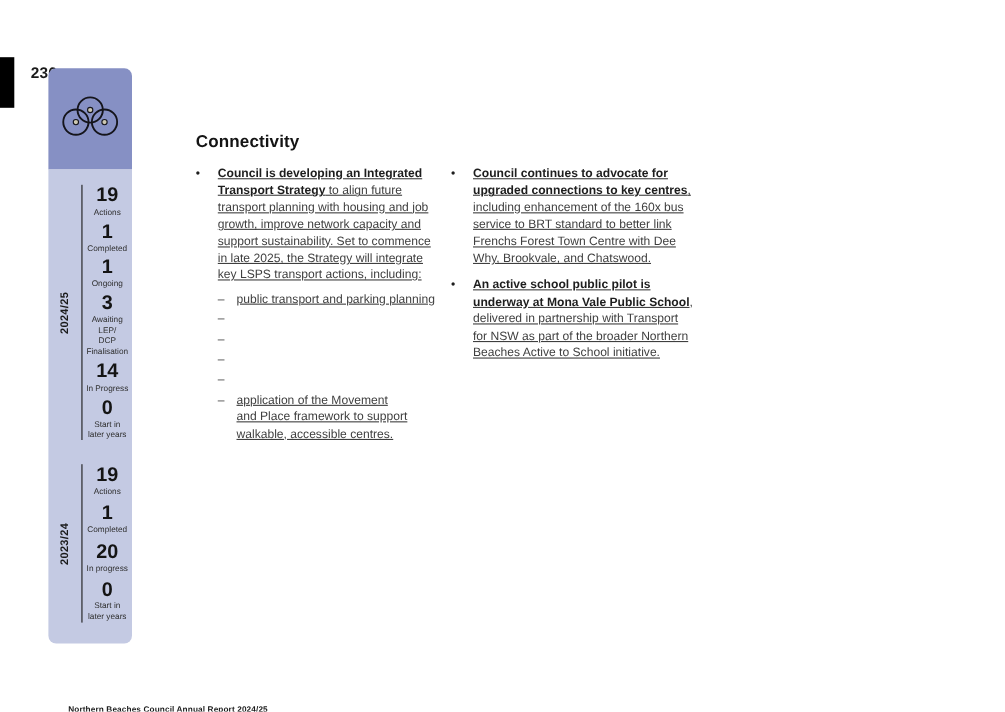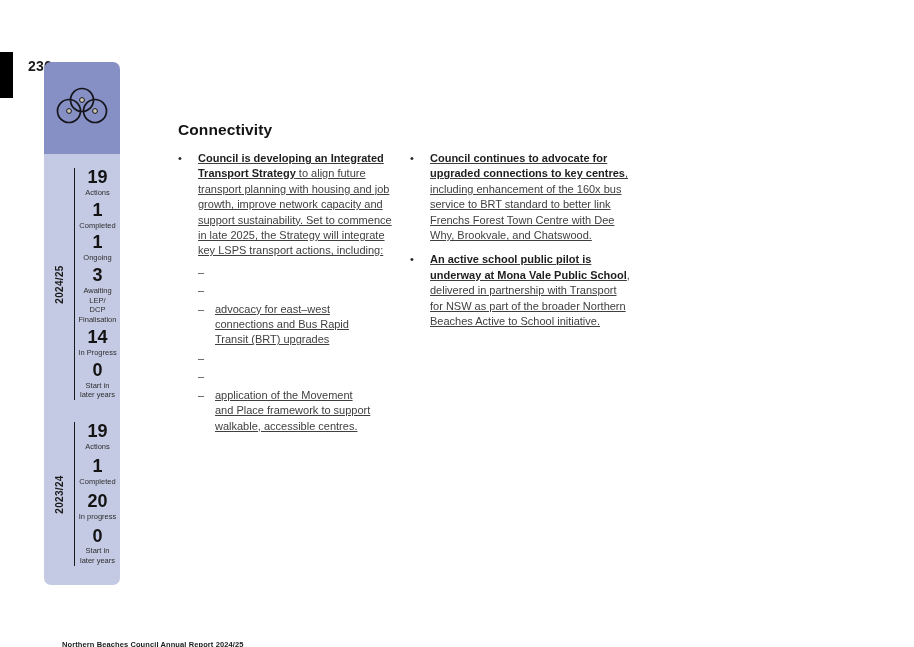--- a/index.html
+++ b/index.html
@@ -154,29 +154,27 @@
 Transport Strategy</span><span> to align future
 transport planning with housing and job
 growth, improve network capacity and
 support sustainability. Set to commence
 in late 2025, the Strategy will integrate
 key LSPS transport actions, including:</span></span>
     </div>
     <div class="sub-list">
       <div class="sub-item">
         <span class="dash">–</span>
-      </div>
-      <div class="sub-item">
-        <span class="dash">–</span>
-      </div>
-      <div class="sub-item">
-        <span class="dash">–</span>
-        <span class="rich">advocacy for east–west
-connections and Bus Rapid
-Transit (BRT) upgrades</span>
+        <span class="rich">public transport and parking planning</span>
+      </div>
+      <div class="sub-item">
+        <span class="dash">–</span>
+      </div>
+      <div class="sub-item">
+        <span class="dash">–</span>
       </div>
       <div class="sub-item">
         <span class="dash">–</span>
       </div>
       <div class="sub-item">
         <span class="dash">–</span>
       </div>
       <div class="sub-item">
         <span class="dash">–</span>
         <span class="rich">application of the Movement

